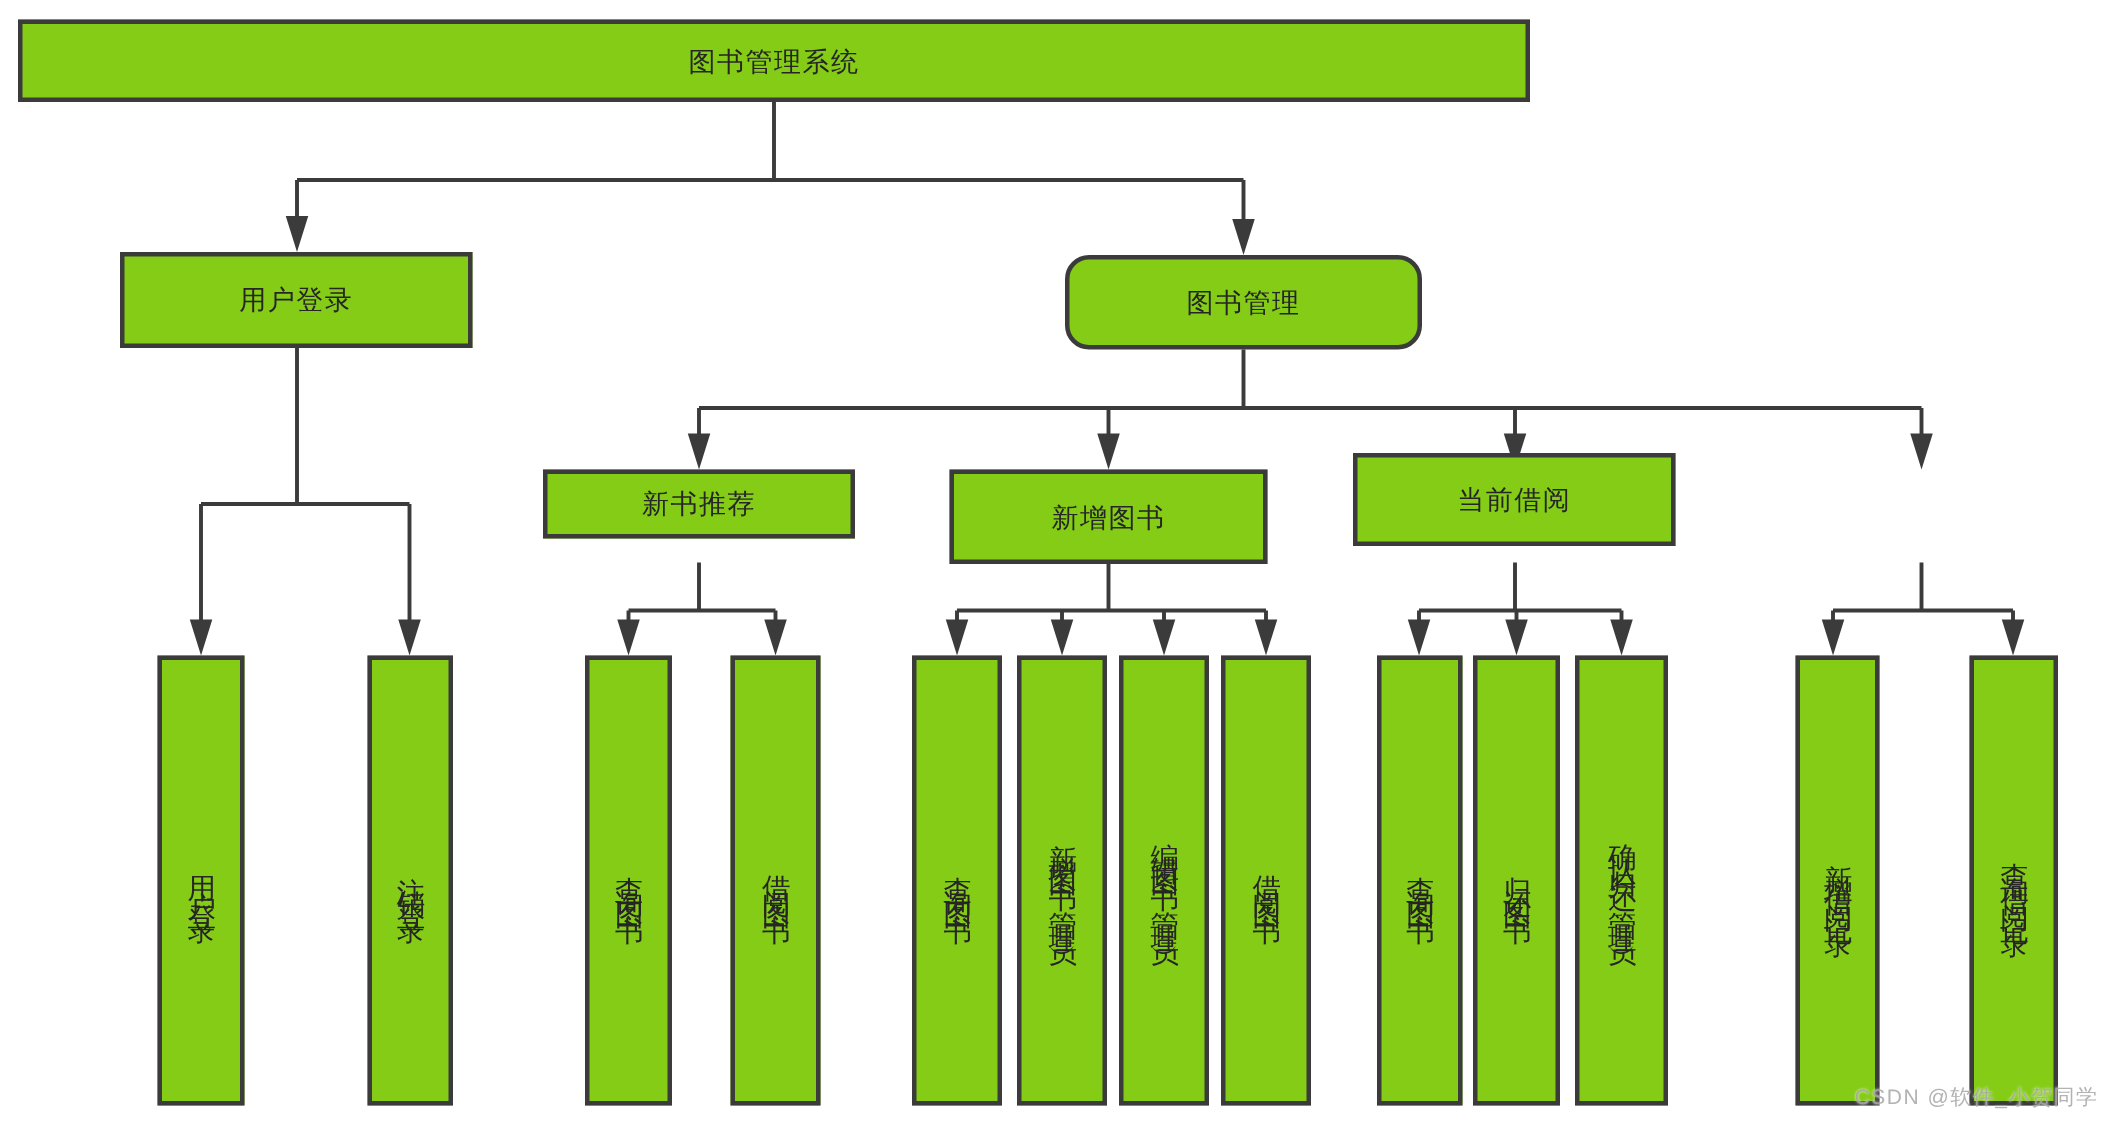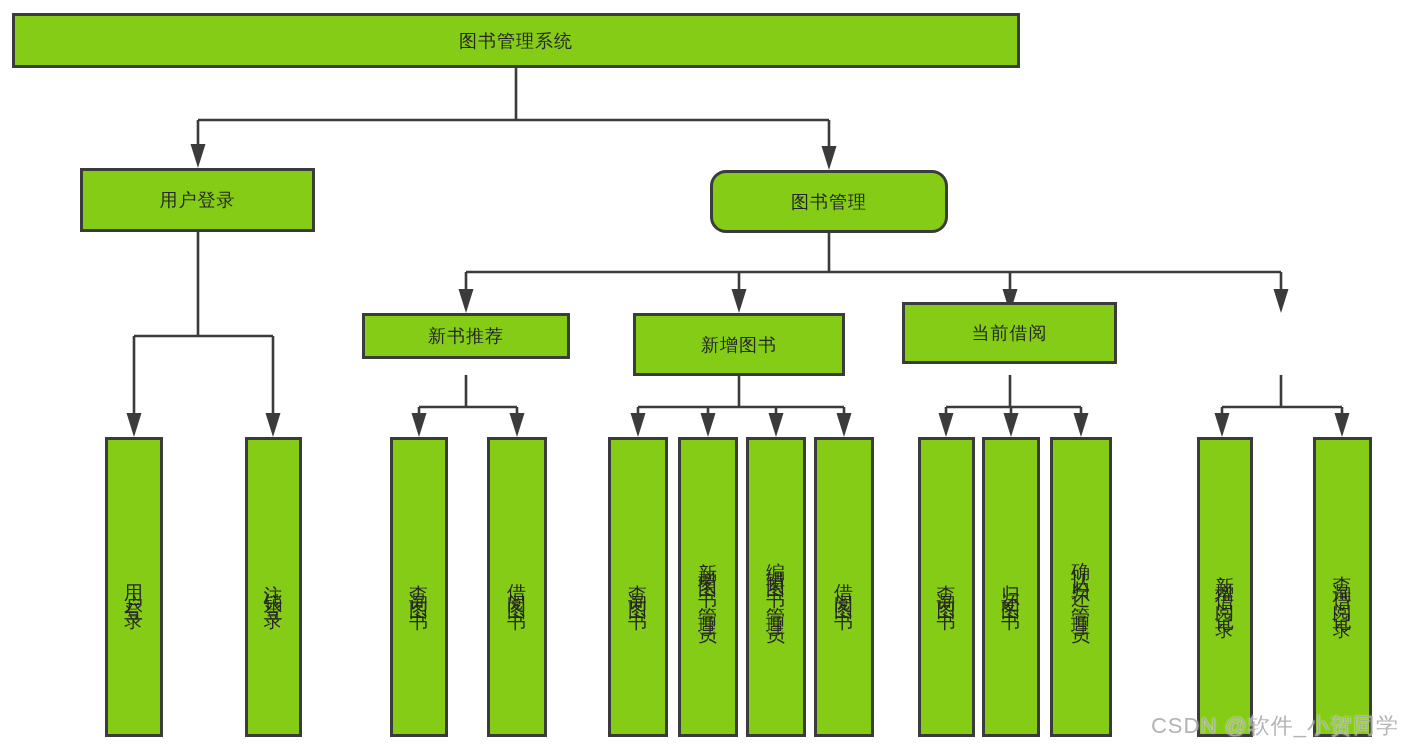--- a/index.html
+++ b/index.html
@@ -64,21 +64,21 @@
   .lf-d2 { left: 982px;  width: 58px; }
   .lf-d3 { left: 1050px; width: 62px; }
   .lf-e1 { left: 1197px; width: 56px; }
   .lf-e2 { left: 1313px; width: 59px; }
 
   #watermark {
     position: absolute;
     right: 6px;
     bottom: 6px;
     z-index: 3;
-    font-size: 22px;
+    font-size: 14px;
     color: #ababab;
     opacity: 0.9;
     text-shadow: 0 0 2px #ffffff;
     letter-spacing: 1px;
   }
 </style>
 </head>
 <body>
 
 <div id="stage">

